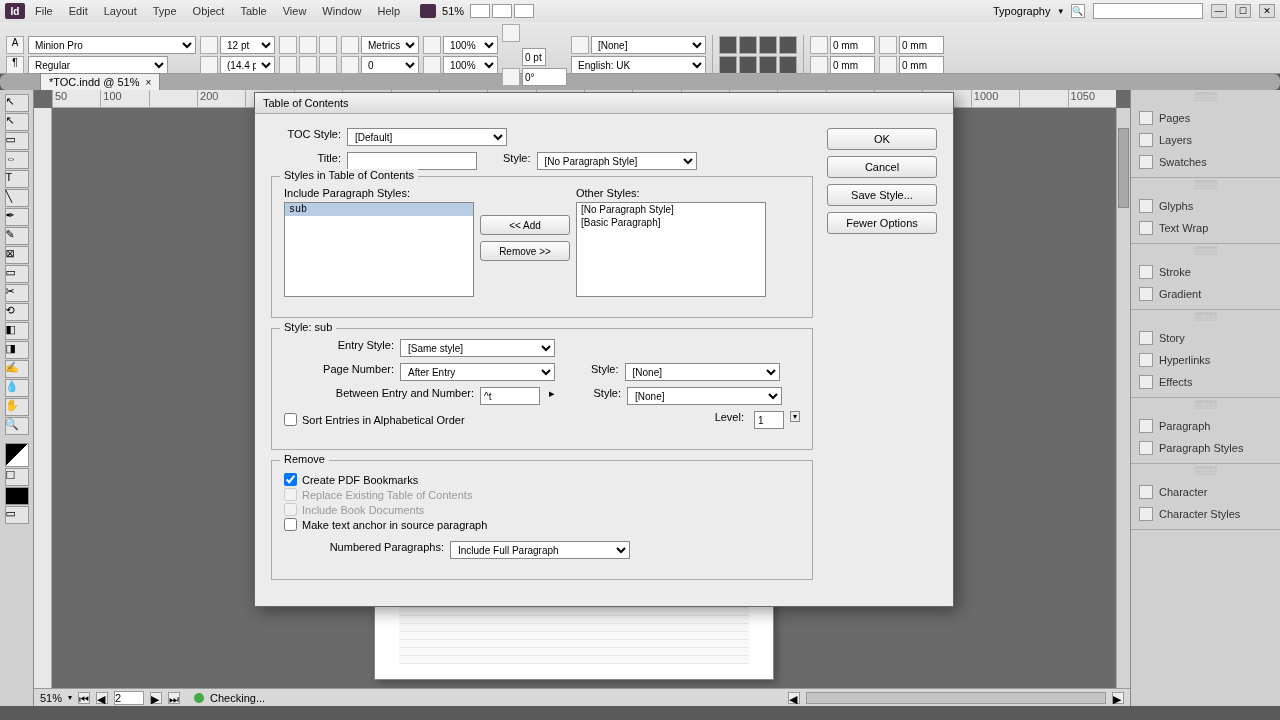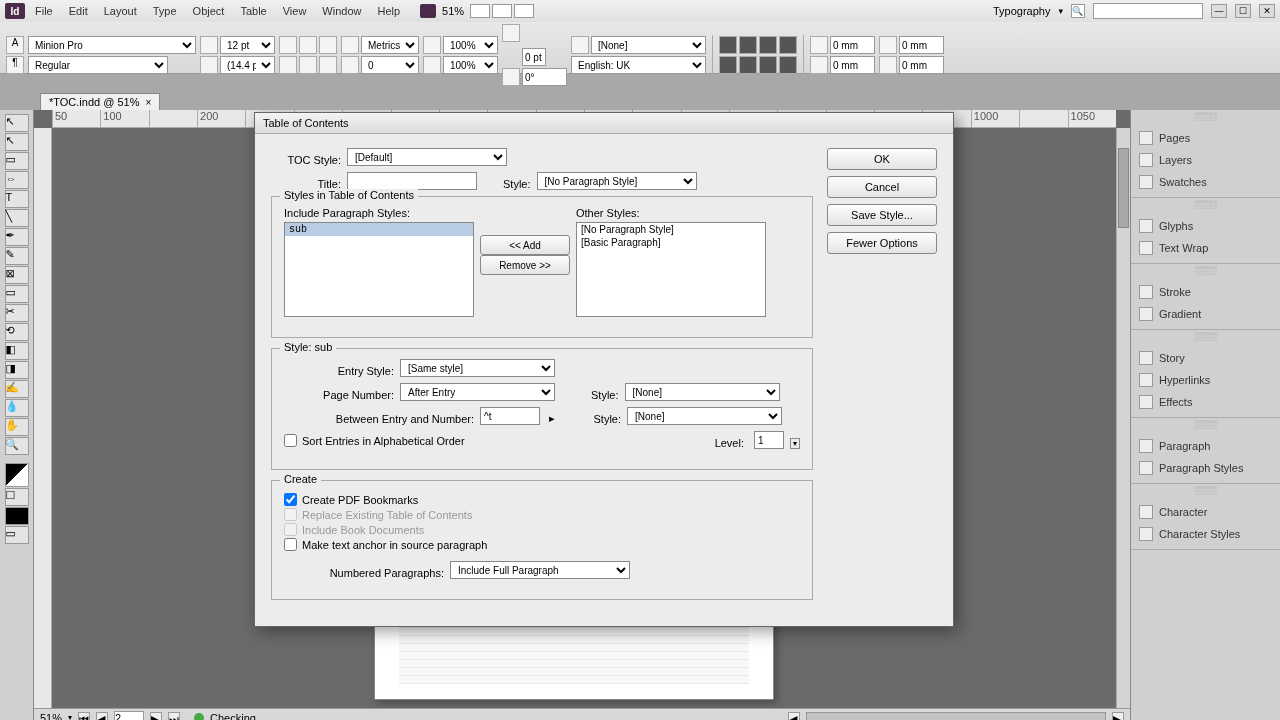--- a/index.html
+++ b/index.html
@@ -10,21 +10,21 @@
 .menubar .right { margin-left: auto; display: flex; align-items: center; gap: 8px; }
 .menubar .zoom { font-size: 11px; padding: 0 4px; }
 .menubar .br-icon { width: 16px; height: 14px; background: #4a2c4a; border-radius: 2px; }
 .menubar .drop { width: 20px; height: 14px; border: 1px solid #999; background: #fff; }
 .menubar .search { width: 110px; height: 16px; border: 1px solid #999; background: #fff; padding: 0 4px; }
 .menubar .win-btn { width: 16px; height: 14px; background: #ddd; border: 1px solid #999; display: flex; align-items: center; justify-content: center; font-size: 9px; }
 .toolbar { background: linear-gradient(#e8e8e8,#d8d8d8); height: 52px; border-bottom: 1px solid #999; display: flex; padding: 2px 6px; gap: 4px; align-items: center; flex-wrap: wrap; }
 .toolbar .icon { width: 18px; height: 18px; border: 1px solid #aaa; background: #f4f4f4; display: inline-block; }
 .toolbar .sep { width: 1px; height: 40px; background: #aaa; margin: 0 2px; }
 .toolbar select, .toolbar input { height: 18px; border: 1px solid #999; background: #fff; font-size: 10px; padding: 0 2px; }
-.tab-bar { background: #a8a8a8; height: 36px; display: flex; align-items: flex-end; padding-left: 40px; }
+.tab-bar { background: #a8a8a8; height: 16px; display: flex; align-items: flex-end; padding-left: 40px; border-radius: 6px; }
 .tab { background: #f0f0f0; border: 1px solid #888; border-bottom: none; padding: 2px 8px; font-size: 10px; display: flex; align-items: center; gap: 6px; }
 .tab .close { font-size: 10px; cursor: pointer; }
 .workspace { position: relative; height: 616px; background: #5a5a5a; display: flex; }
 .toolbox { width: 34px; background: #d0d0d0; border-right: 1px solid #888; display: flex; flex-direction: column; align-items: center; padding-top: 4px; gap: 1px; }
 .toolbox .tool { width: 24px; height: 18px; background: #e4e4e4; border: 1px solid #999; position: relative; }
 .canvas-area { flex: 1; position: relative; background: #6a6a6a; overflow: hidden; }
 .ruler-h { position: absolute; top: 0; left: 18px; right: 14px; height: 18px; background: #e8e8e8; border-bottom: 1px solid #aaa; display: flex; font-size: 8px; color: #555; }
 .ruler-h .tick { flex: 1; border-left: 1px solid #aaa; padding-left: 2px; }
 .ruler-v { position: absolute; top: 18px; left: 0; width: 18px; bottom: 14px; background: #e8e8e8; border-right: 1px solid #aaa; }
 .scroll-v { position: absolute; top: 18px; right: 0; width: 14px; bottom: 14px; background: #d4d4d4; border-left: 1px solid #aaa; }
@@ -41,21 +41,21 @@
 .statusbar .nav-btn { width: 12px; height: 12px; border: 1px solid #999; background: #eee; display: inline-block; }
 .statusbar input { width: 30px; height: 14px; border: 1px solid #999; }
 .dialog { position: absolute; top: 2px; left: 220px; width: 700px; background: #ececec; border: 1px solid #666; box-shadow: 4px 4px 16px rgba(0,0,0,0.4); }
 .dialog-title { background: linear-gradient(#f4f4f4,#dcdcdc); padding: 4px 8px; font-size: 11px; border-bottom: 1px solid #aaa; }
 .dialog-body { padding: 14px 16px 16px 16px; display: flex; gap: 14px; }
 .dialog-main { flex: 1; }
 .dialog-side { width: 110px; display: flex; flex-direction: column; gap: 6px; }
 .dlg-btn { height: 22px; background: linear-gradient(#fdfdfd,#e4e4e4); border: 1px solid #888; border-radius: 3px; font-size: 11px; cursor: default; }
 .fieldset { border: 1px solid #aaa; padding: 10px 12px 14px 12px; margin-bottom: 10px; position: relative; }
 .fieldset .legend { position: absolute; top: -8px; left: 8px; background: #ececec; padding: 0 4px; font-size: 11px; }
-.row { display: flex; align-items: flex-end; gap: 6px; margin-bottom: 6px; }
+.row { display: flex; align-items: flex-start; gap: 6px; margin-bottom: 6px; }
 .row label { font-size: 11px; text-align: right; }
 .row select, .row input[type=text] { height: 18px; border: 1px solid #888; background: #fff; font-size: 10px; padding: 0 3px; }
 .listbox { width: 190px; height: 95px; background: #fff; border: 1px solid #888; overflow: auto; }
 .listbox .item { padding: 1px 4px; font-size: 10px; }
 .listbox .sel { background: #b8cce4; font-family: Liberation Mono, monospace; }
 .btn-sm { width: 90px; height: 20px; background: linear-gradient(#fdfdfd,#e4e4e4); border: 1px solid #888; border-radius: 3px; font-size: 10px; }
 .chk { display: flex; align-items: center; gap: 5px; font-size: 11px; margin: 2px 0; }
 .chk input { width: 13px; height: 13px; }
 </style>
 </head>
@@ -283,21 +283,21 @@
 
           <div class="fieldset">
             <div class="legend">Styles in Table of Contents</div>
             <div class="row" style="align-items:flex-start">
               <div>
                 <div style="font-size:11px;margin-bottom:3px">Include Paragraph Styles:</div>
                 <div class="listbox">
                   <div class="item sel">sub</div>
                 </div>
               </div>
-              <div style="display:flex;flex-direction:column;padding-top:28px">
+              <div style="display:flex;flex-direction:column;gap:6px;padding-top:28px">
                 <button class="btn-sm">&lt;&lt; Add</button>
                 <button class="btn-sm">Remove &gt;&gt;</button>
               </div>
               <div>
                 <div style="font-size:11px;margin-bottom:3px">Other Styles:</div>
                 <div class="listbox">
                   <div class="item">[No Paragraph Style]</div>
                   <div class="item">[Basic Paragraph]</div>
                 </div>
               </div>
@@ -328,21 +328,21 @@
                   <input type="checkbox" style="">
                   <span>Sort Entries in Alphabetical Order</span>
                 </label>
               <label style="margin-left:auto;margin-right:4px">Level:</label>
               <input type="text" style="width: 30px;" value="1">
               <span style="border:1px solid #888;padding:0 2px;font-size:8px">▾</span>
             </div>
           </div>
 
           <div class="fieldset">
-            <div class="legend">Create</div>
+            <div class="legend">Remove</div>
             <div style="display:flex;gap:24px">
               <div>
                 <label class="chk">
                     <input type="checkbox" checked="" style="">
                     <span>Create PDF Bookmarks</span>
                   </label>
                 <label class="chk">
                     <input type="checkbox" disabled="" style="">
                     <span style="color:#999">Replace Existing Table of Contents</span>
                   </label>

